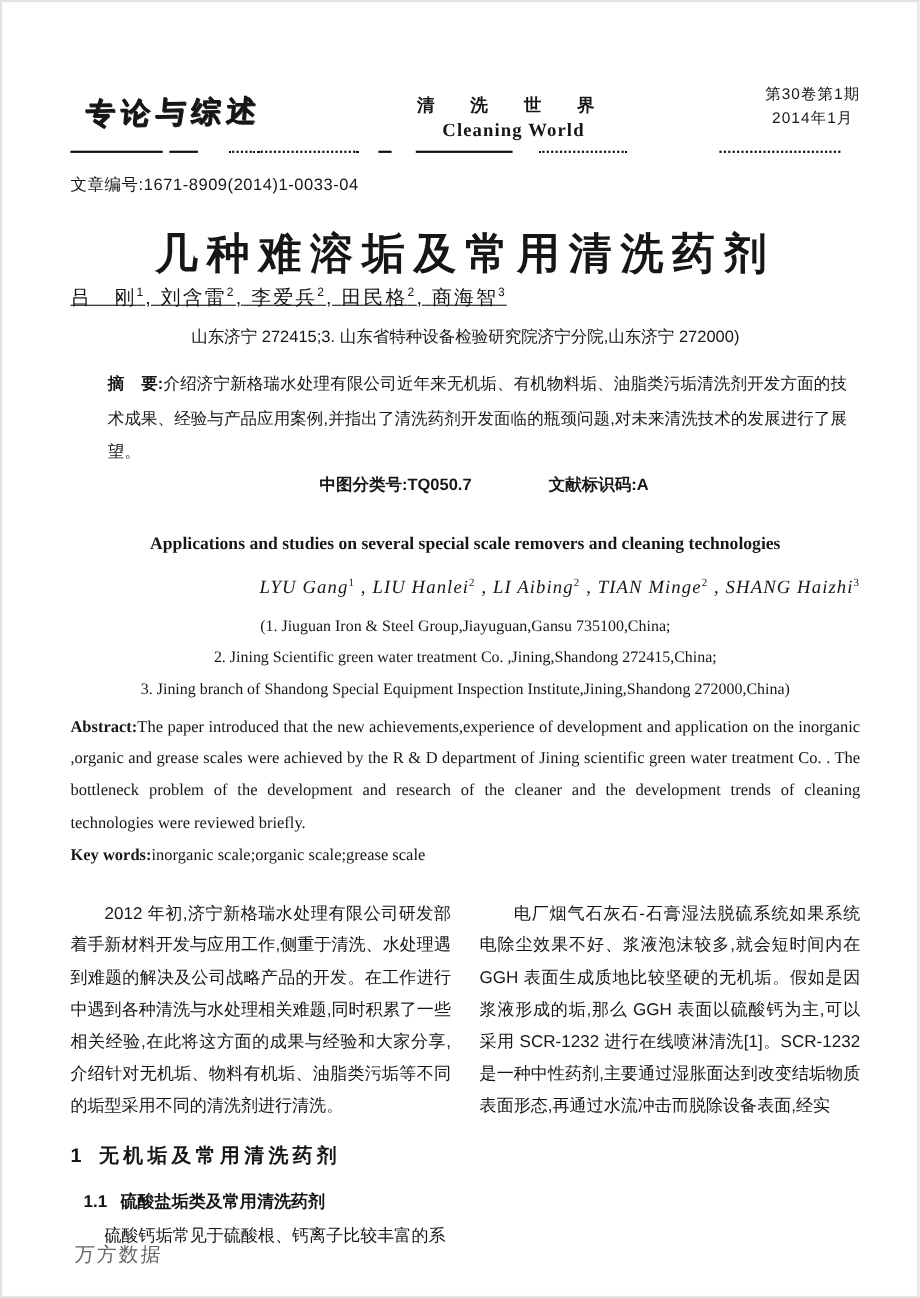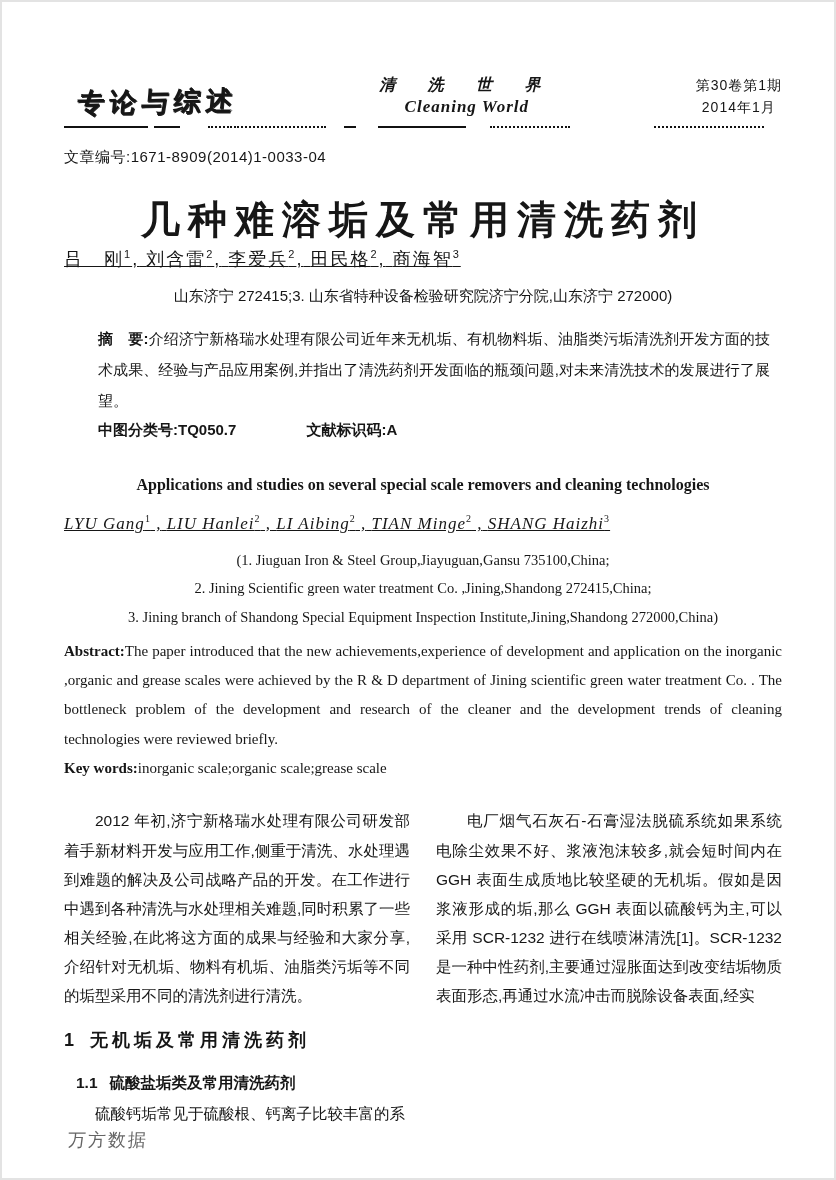--- a/index.html
+++ b/index.html
@@ -17,21 +17,21 @@
   .content{position:absolute;left:62px;top:70px;width:718px;}
 
   
   .hdr{display:flex;justify-content:space-between;align-items:flex-start;}
   .banner{
     font-weight:900;font-size:27px;letter-spacing:5px;
     transform:skewX(-6deg) rotate(-1deg);
     padding-left:14px;padding-top:12px;
     text-shadow:1px 1px 0 #222;
   }
-  .jname{text-align:center;line-height:1.35;margin-top:2px;font-style:italic;}
+  .jname{text-align:center;line-height:1.35;margin-top:14px;}
   .jname-cn{font-size:16px;letter-spacing:14px;font-weight:600;}
   .jname-en{font-family:"Liberation Serif",serif;font-weight:700;font-size:17px;letter-spacing:1px;}
   .issue{text-align:center;font-size:14px;line-height:1.6;margin-top:2px;letter-spacing:1px;}
 
   
   .rule{position:relative;height:4px;margin-top:6px;}
   .rule span{position:absolute;top:0;height:0;border-bottom:2px solid #111;}
   .rule .dot{border-bottom-style:dotted;border-bottom-width:2px;}
   .r1{left:0;width:84px;} .r2{left:90px;width:26px;}
   .r3{left:144px;width:24px;} .r4{left:170px;width:92px;}
@@ -43,27 +43,27 @@
   
   .title{margin-top:26px;text-align:center;font-size:39px;font-weight:900;letter-spacing:8px;}
   .authors{margin-top:0;text-align:left;font-size:18px;letter-spacing:2px;text-decoration:underline;}
   .authors sup{font-size:11px;}
   .affil{margin-top:10px;text-align:center;font-size:15px;line-height:1.95;}
 
   
   .absblock{margin-top:14px;font-size:15px;line-height:2.05;text-align:justify;padding:0 12px 0 34px;}
   .lbl{font-weight:700;}
   .kwline{padding-left:34px;margin-top:0;font-size:15px;line-height:2.0;}
-  .clcline{padding-left:34px;margin-top:4px;font-size:15px;font-weight:700;}
+  .clcline{padding-left:34px;margin-top:4px;font-size:15px;font-weight:700;text-align:center;}
   .clcline .gap{display:inline-block;width:70px;}
 
   
   .en{font-family:"Liberation Serif",serif;}
   .entitle{margin-top:36px;text-align:center;font-size:16px;font-weight:700;}
-  .enauthors{margin-top:20px;text-align:left;font-size:17px;font-style:italic;letter-spacing:1px;text-decoration:underline;}
+  .enauthors{margin-top:20px;text-align:right;font-size:17px;font-style:italic;letter-spacing:1px;}
   .enauthors sup{font-size:10px;font-style:normal;}
   .enaffil{margin-top:12px;text-align:center;font-size:14.5px;line-height:1.95;}
   .enabs{margin-top:6px;font-size:15px;line-height:1.95;text-align:justify;}
   .enabs .lbl{font-weight:700;}
   .enkw{font-size:15px;line-height:1.9;}
   .enkw .lbl{font-weight:700;}
 
   
   .cols{display:flex;gap:26px;margin-top:24px;}
   .col{width:346px;font-size:15.5px;line-height:1.88;text-align:justify;}

